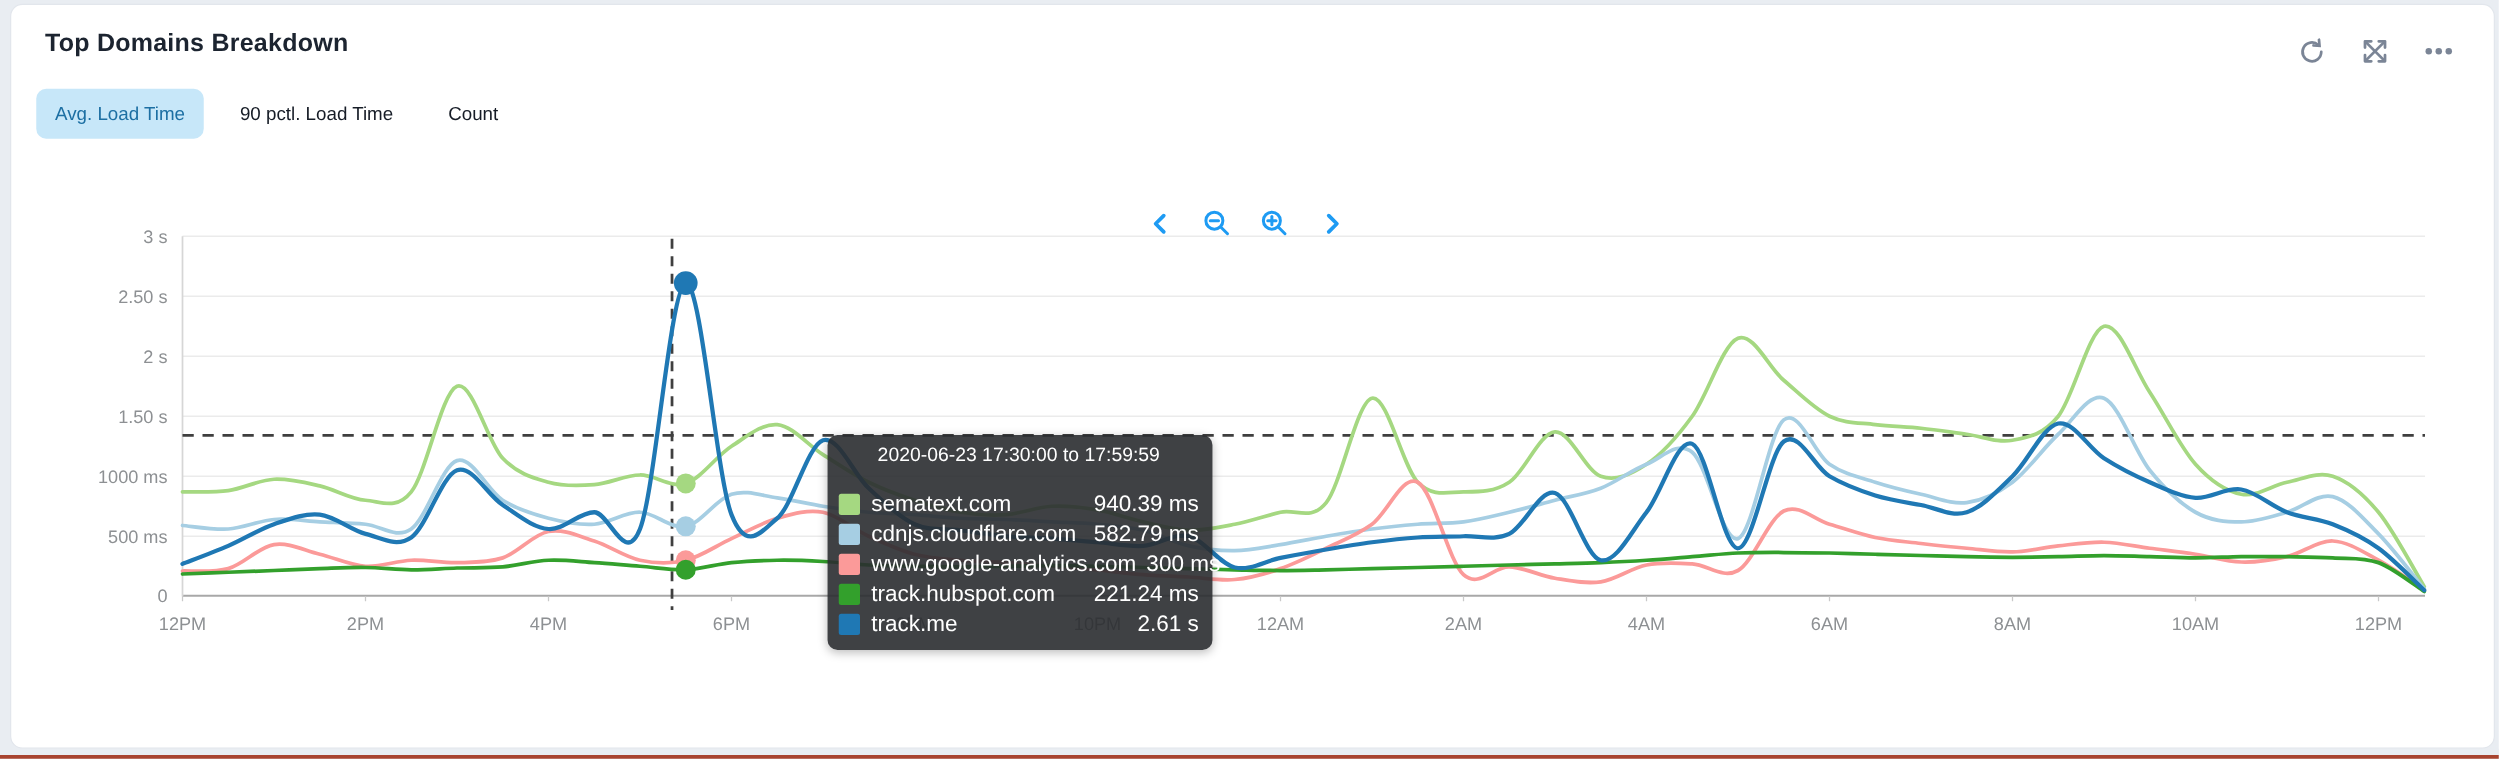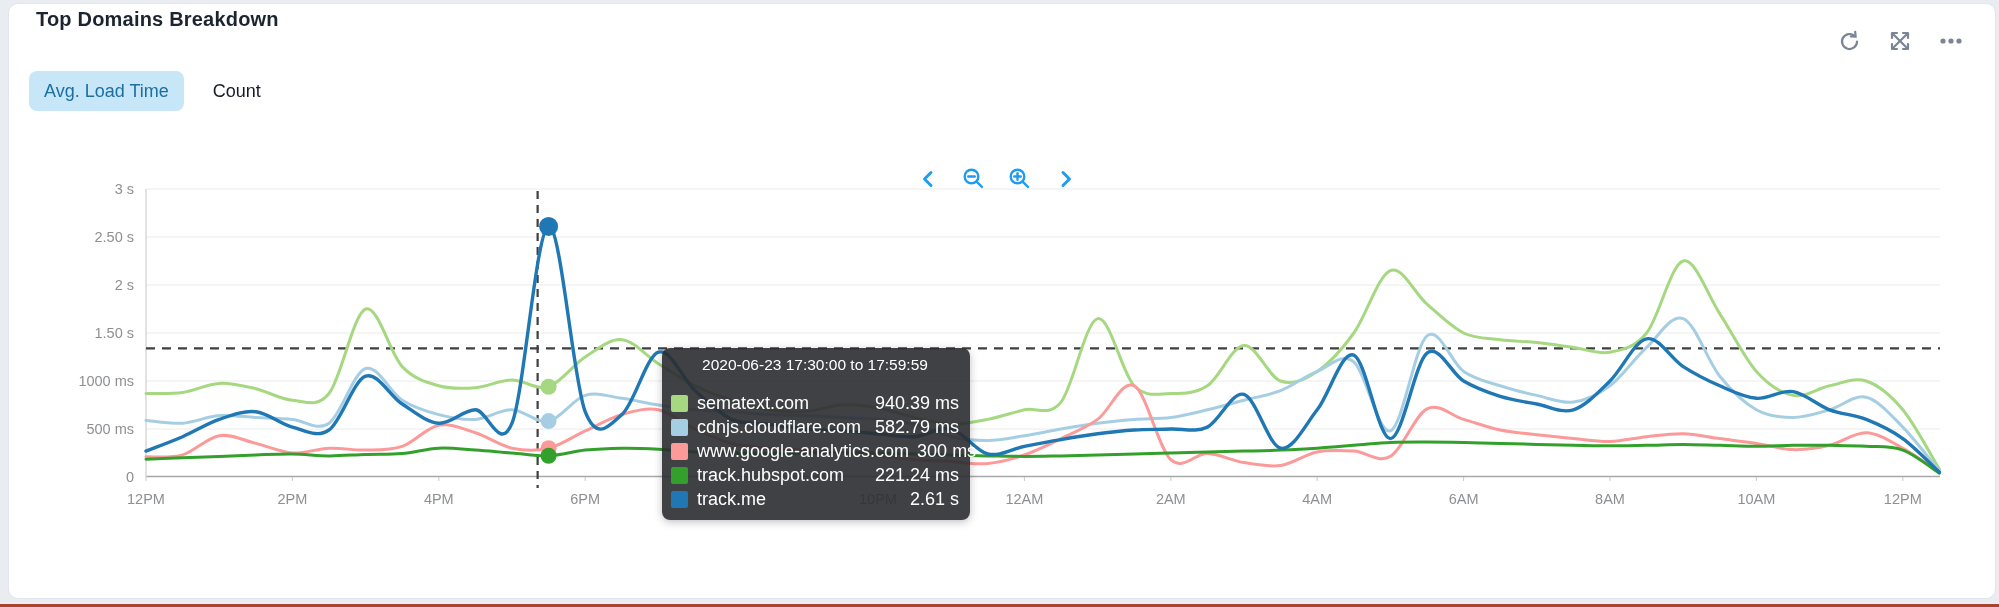--- a/index.html
+++ b/index.html
@@ -11,32 +11,32 @@
   }
   .card{
     position:absolute;left:8px;top:3px;width:1988px;height:596px;
     background:#ffffff;border:1px solid #e2e6ec;border-radius:10px;
     box-sizing:border-box;
   }
   .bottom-strip{position:absolute;left:0;bottom:0;width:1999px;height:8px;background:#e9edf2;}
   .bottom-line{position:absolute;left:0;bottom:0;width:1999px;height:3px;background:#a84430;}
 
   .panel-title{
-    position:absolute;left:27px;top:4px;
+    position:absolute;left:27px;top:20px;
     font-size:20px;font-weight:600;color:#1c2430;letter-spacing:.2px;
   }
   .header-actions{position:absolute;right:30px;top:23px;display:flex;gap:23px;align-items:center;}
   .icon-btn{width:28px;height:28px;display:flex;align-items:center;justify-content:center;
     background:none;border:none;padding:0;cursor:pointer;color:#7b8596;}
   .icon-btn svg{display:block;}
 
   .tabs{position:absolute;left:20px;top:66px;height:42px;display:flex;align-items:center;gap:14px;}
   .tab{
     height:40px;display:flex;align-items:center;padding:0 15px;border-radius:8px;
-    font-size:18px;font-weight:500;color:#161c26;cursor:pointer;white-space:nowrap;
+    font-size:15px;font-weight:500;color:#161c26;cursor:pointer;white-space:nowrap;
   }
   .tab.active{background:#c7e7f9;color:#1c6fa3;}
 
   .chart-svg{position:absolute;left:0;top:0;width:1999px;height:607px;pointer-events:none;}
   .chart-svg text{font-family:"Liberation Sans",sans-serif;}
 
   .zoom-toolbar{
     position:absolute;left:912px;top:164px;display:flex;gap:14px;align-items:center;z-index:4;
   }
   .zoom-btn{width:32px;height:32px;display:flex;align-items:center;justify-content:center;
@@ -87,20 +87,21 @@
           <circle cx="4" cy="4" r="2.6"></circle>
             <circle cx="12" cy="4" r="2.6"></circle>
             <circle cx="20" cy="4" r="2.6"></circle>
         </svg>
       </span>
     </button>
   </div>
 
   <div class="tabs">
     <div class="tab active">Avg. Load Time</div>
+    <div class="tab">90 pctl. Load Time</div>
     <div class="tab">Count</div>
   </div>
 </div>
 
 <svg class="chart-svg" id="chart" viewBox="0 0 1999 607">
     <line x1="146" y1="476.5" x2="1940" y2="476.5" stroke="#a8a8a8" stroke-width="1.6"></line>
     <text x="134" y="481.5" text-anchor="end" font-size="14.5" fill="#8d9093">0</text>
     <line x1="146" y1="429" x2="1940" y2="429" stroke="#ebebeb" stroke-width="1.2"></line>
     <text x="134" y="434" text-anchor="end" font-size="14.5" fill="#8d9093">500 ms</text>
     <line x1="146" y1="381" x2="1940" y2="381" stroke="#ebebeb" stroke-width="1.2"></line>

